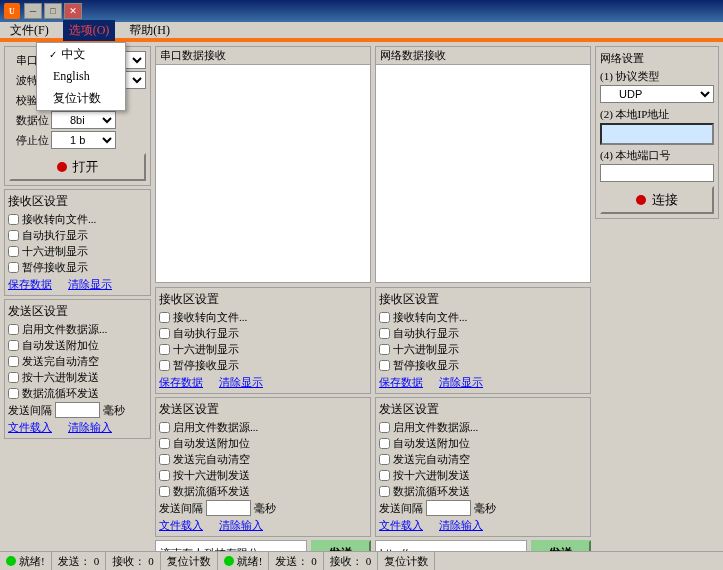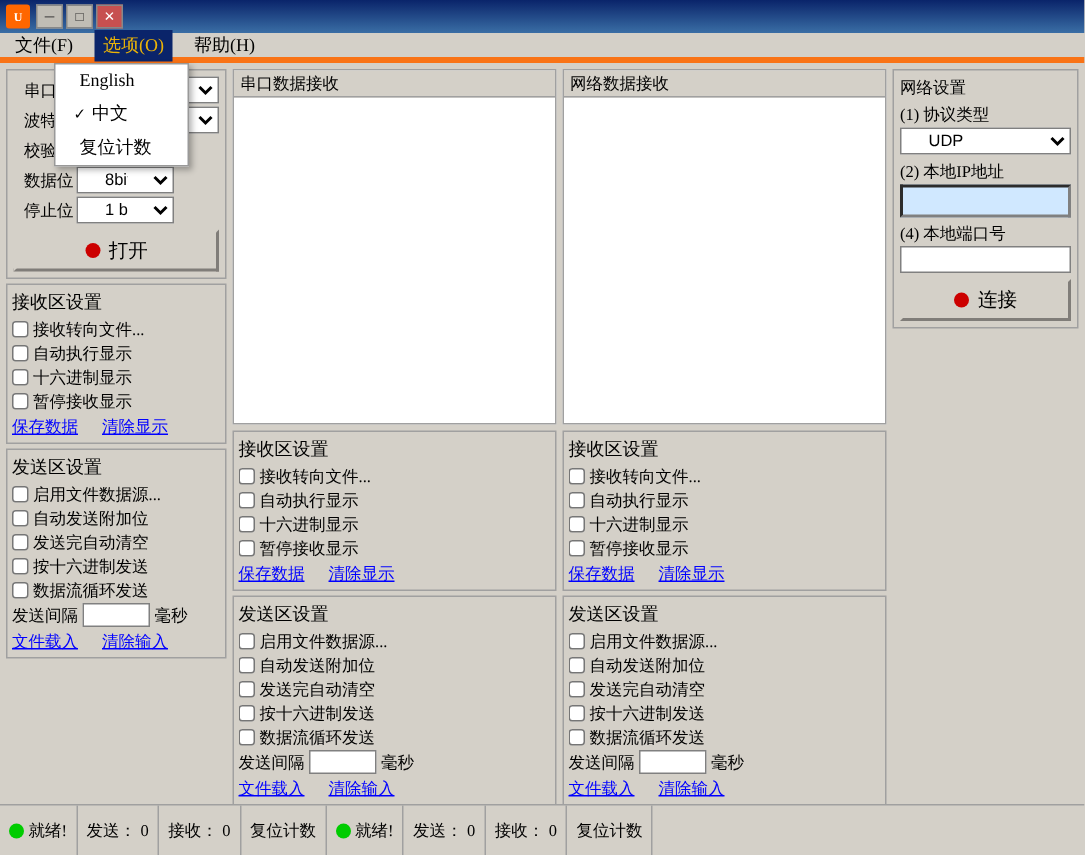--- a/index.html
+++ b/index.html
@@ -308,21 +308,21 @@
       gap: 6px;
       margin-top: 4px;
     }
 
     
     .statusbar {
       position: absolute;
       bottom: 0;
       left: 0;
       right: 0;
-      height: 34px;
+      height: 19px;
       background: #d4d0c8;
       border-top: 1px solid #a0a0a0;
       display: flex;
       align-items: center;
       font-size: 11px;
     }
 
     .status-segment {
       display: flex;
       align-items: center;
@@ -385,29 +385,29 @@
   <div class="titlebar-icon">U</div>
   <div class="titlebar-buttons">
     <div class="titlebar-btn">─</div>
     <div class="titlebar-btn">□</div>
     <div class="titlebar-btn close">✕</div>
   </div>
 </div>
 
 <div class="menubar">
   <span class="menu-item">文件(F)</span>
-  <span class="menu-item" style="background:#0a246a;color:#eab308;">选项(O)</span>
+  <span class="menu-item" style="background:#0a246a;color:#ef4444;">选项(O)</span>
   <span class="menu-item">帮助(H)</span>
 
   <div class="dropdown-menu">
+    <div class="dropdown-item active">
+      <span>中文</span>
+    </div>
     <div class="dropdown-item inactive">
       <span>English</span>
-    </div>
-    <div class="dropdown-item active">
-      <span>中文</span>
     </div>
     <div class="dropdown-item inactive">
       <span>复位计数</span>
     </div>
   </div>
 </div>
 
 <div class="main">
 
   <div class="left-panel">

